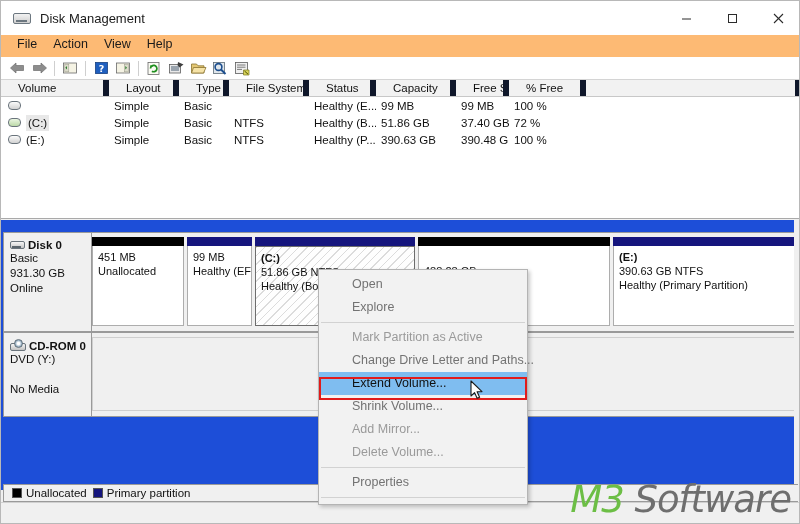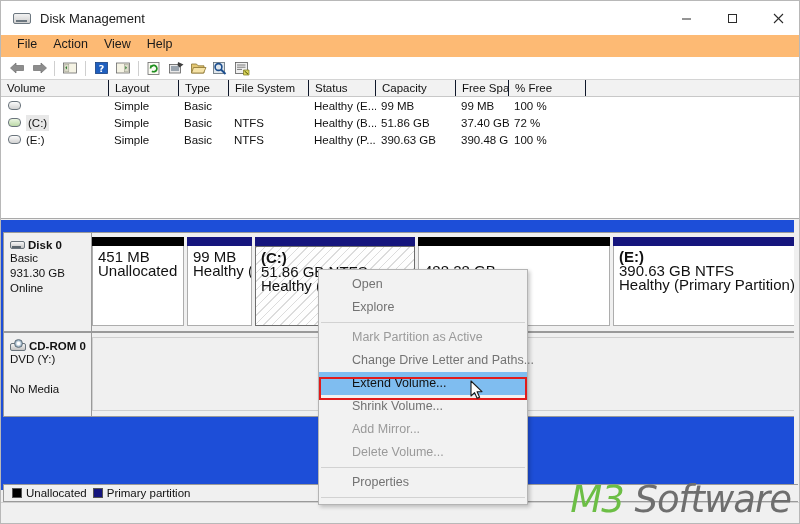--- a/index.html
+++ b/index.html
@@ -64,22 +64,22 @@
   .tb-btn { width: 22px; height: 20px; display: flex; align-items: center; justify-content: center; }
   .tb-sep { width: 1px; height: 15px; background: #cfcfcf; margin: 0 4px; }
 
   
   .listwrap {
     position: absolute; left: 0; top: 79px; width: 800px; height: 139px;
     background: #ffffff; border-bottom: 1px solid #a9a9a9;
   }
   .lhead { display: flex; height: 17px; background: #f2f2f2; border-bottom: 1px solid #c8c8c8; }
   .lhead .hc {
-    font-size: 11.5px; color: #111; padding-left: 6px; line-height: 16px;
-    border-right: 1px solid #0f172a; overflow: hidden; white-space: nowrap;
+    font-size: 11.5px; color: #111; padding-left: 17px; line-height: 16px;
+    border-right: 6px solid #0f172a; overflow: hidden; white-space: nowrap;
   }
   .lrow { display: flex; height: 17px; align-items: center; }
   .lrow .cell {
     font-size: 11.5px; color: #111; padding-left: 5px; line-height: 16px;
     overflow: hidden; white-space: nowrap;
   }
   .lrow .cell.vol { display: flex; align-items: center; gap: 5px; padding-left: 7px; }
   .volicon {
     width: 13px; height: 9px; border: 1px solid #6a747c; border-radius: 4px;
     background: linear-gradient(#fbfbfb,#d2d2d2); flex: 0 0 auto; position: relative;
@@ -113,21 +113,21 @@
     background: radial-gradient(circle at 50% 50%, #ffffff 25%, #9fb6c8 60%, #6d8698 100%);
     border: 1px solid #64727c; }
 
   .parts { flex: 1 1 auto; display: flex; padding: 4px 0 5px 0; background: #f0f0f0; }
   .part { position: relative; margin-right: 3px; display: flex; flex-direction: column; }
   .part .bar { height: 9px; width: 100%; }
   .part .bar.unalloc { background: #000000; }
   .part .bar.primary { background: #15157d; }
   .part .body {
     flex: 1 1 auto; background: #ffffff; border: 1px solid #adadad; border-top: none;
-    padding: 4px 0 0 5px; font-size: 15px; color: #111; line-height: 14px; overflow: hidden;
+    padding: 4px 0 0 5px; font-size: 11px; color: #111; line-height: 14px; overflow: hidden;
     white-space: nowrap;
   }
   .part.selected .body {
     border: 1px solid #6d6d6d;
     background-color: #fefefe;
     background-image: repeating-linear-gradient(135deg, #dcdcdc 0 1px, rgba(0,0,0,0) 1px 6px);
   }
   .part .body b { font-weight: bold; }
 
   .cdrom-area { flex: 1 1 auto; background: #f0f0f0; padding: 4px 0 5px 0; display: flex; }

